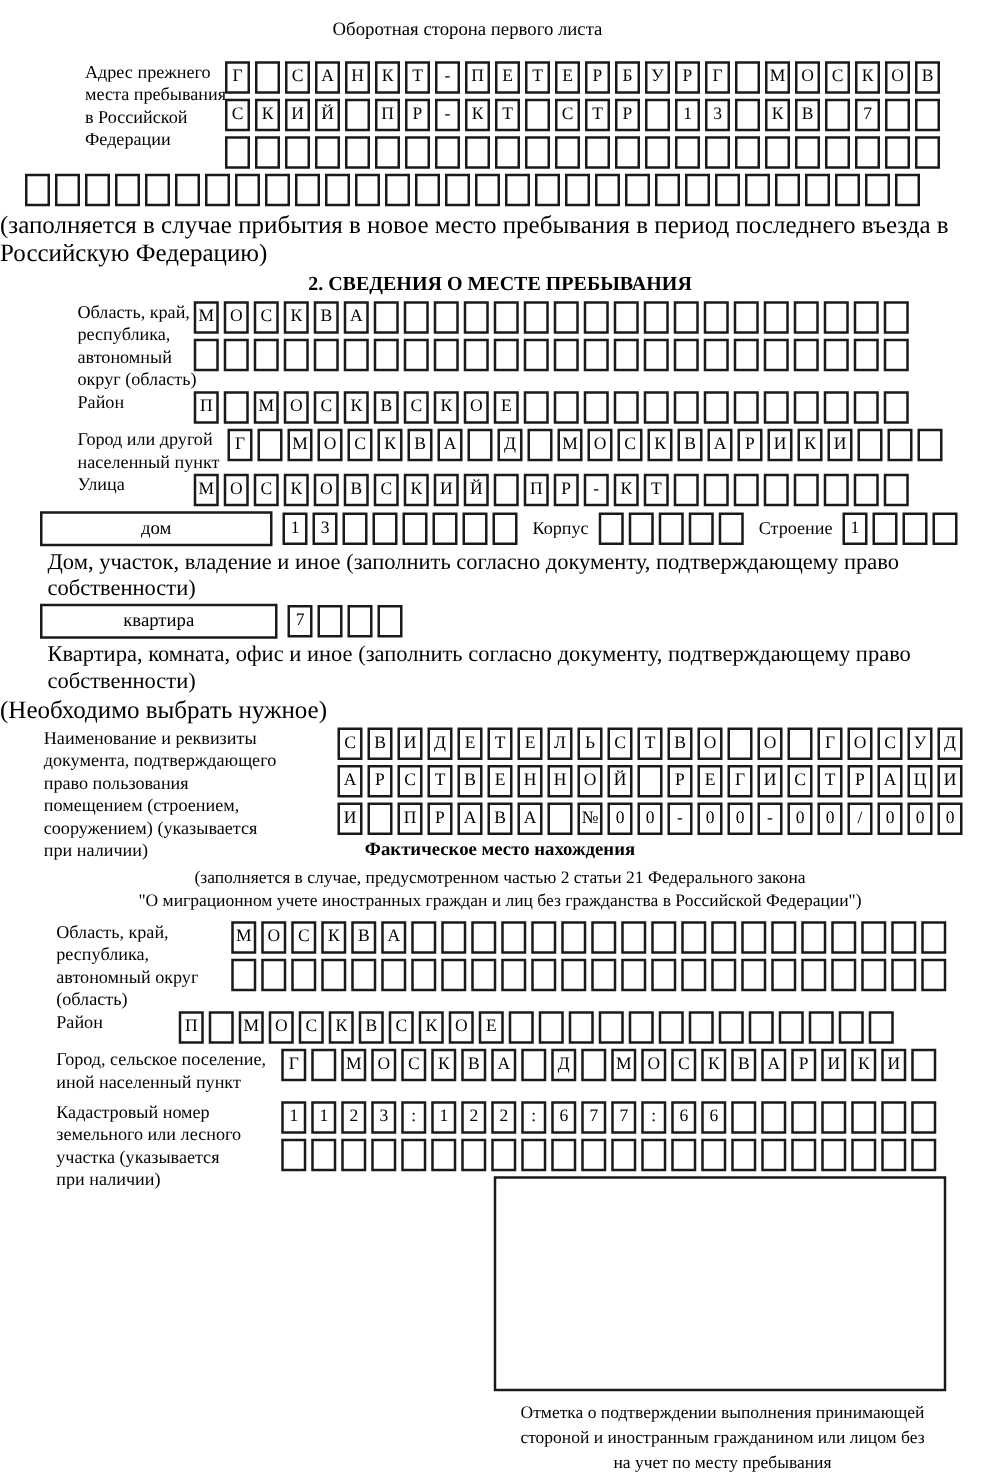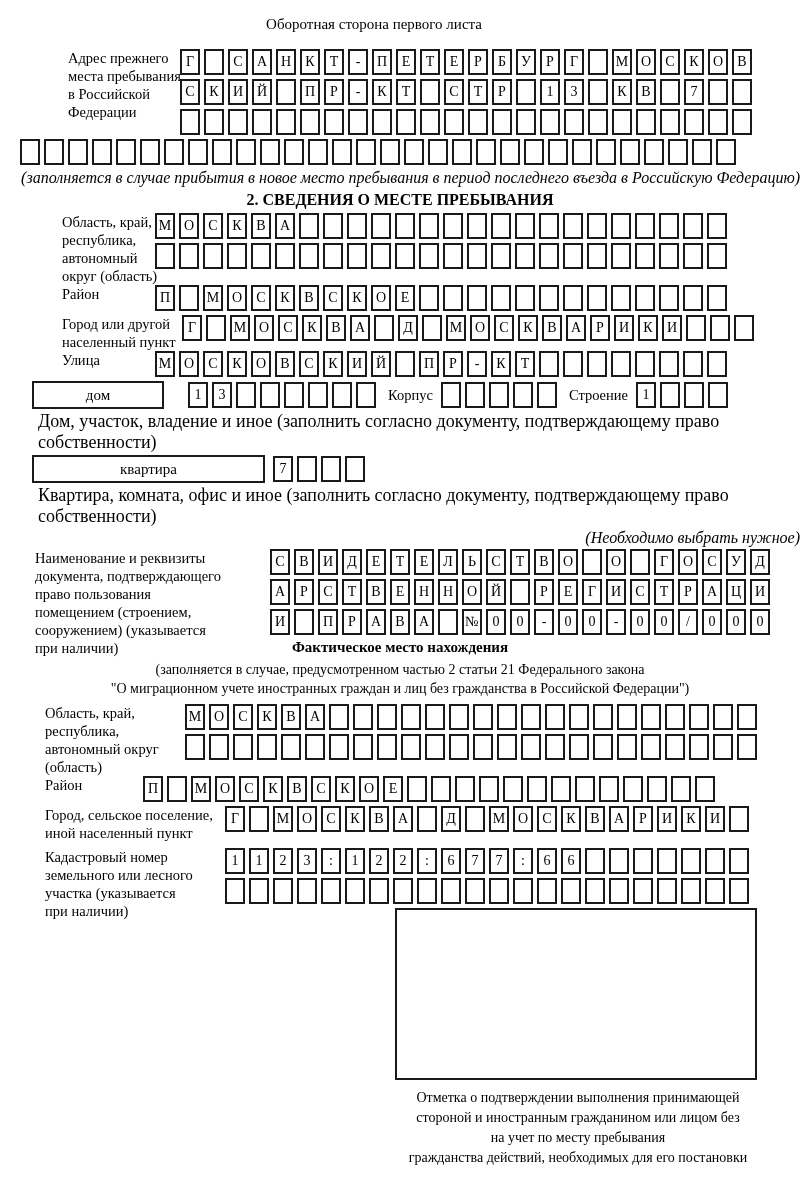--- a/index.html
+++ b/index.html
@@ -24,32 +24,32 @@
   .fld > .lbl { position:absolute; left:0; top:0; line-height:18px; font-size:14.5px; }
 
   .ml20{margin-left:20px} .ml32{margin-left:32px} .ml35{margin-left:35px}
   .ml45{margin-left:45px} .ml62{margin-left:62px} .ml68{margin-left:68px}
   .pl93{padding-left:93px} .pl98{padding-left:98px} .pl112{padding-left:112px}
   .pl120{padding-left:120px} .pl140{padding-left:140px} .pl180{padding-left:180px}
   .pl235{padding-left:235px}
   .mh72{min-height:72px} .mh36{min-height:36px}
   .mb2{margin-bottom:2px} .mb4{margin-bottom:4px} .mb6{margin-bottom:6px}
 
-  .note { text-align:right; font-size:16px; margin-bottom:2px;font-style:italic; }
+  .note { text-align:left; font-size:20px; margin-bottom:2px; }
   .snote { font-size:18px; margin-left:38px; margin-bottom:2px; }
   .title { text-align:center; font-weight:bold; font-size:16px; margin:4px 0 4px; }
   .fact-title { text-align:center; font-weight:bold; font-size:15px; margin:4px 0 4px; }
   .cnotes { text-align:center; font-size:14px; line-height:19px; margin-bottom:6px; }
 
   .inlinerow { display:flex; align-items:center; }
   .widebox {
     border:2px solid #1a1a1a; height:28px; display:flex; align-items:center;
     justify-content:center; font-size:15px; flex:0 0 auto; background:#fff;
   }
-  .w164{width:132px; margin-right:24px} .w202{width:233px; margin-right:8px}
+  .w164{width:186px; margin-right:8px} .w202{width:190px; margin-right:8px}
   .inlbl { margin:0 8px; font-size:14.5px; flex:0 0 auto; }
 
   .mest { display:flex; align-items:center; margin-left:35px; font-size:14.5px; margin-bottom:2px; }
   .mest .mlabel { margin-right:4px; }
   .chk { margin:0 10px 0 8px; width:21px; height:25px; }
   .optlbl { margin-right:14px; }
 
   .stamp { width:362px; height:172px; border:2px solid #1a1a1a; margin-left:395px; background:#fff; }
   .stampcap { width:376px; margin-left:390px; text-align:center; font-size:14px; line-height:20px; margin-top:8px; }
 </style>

